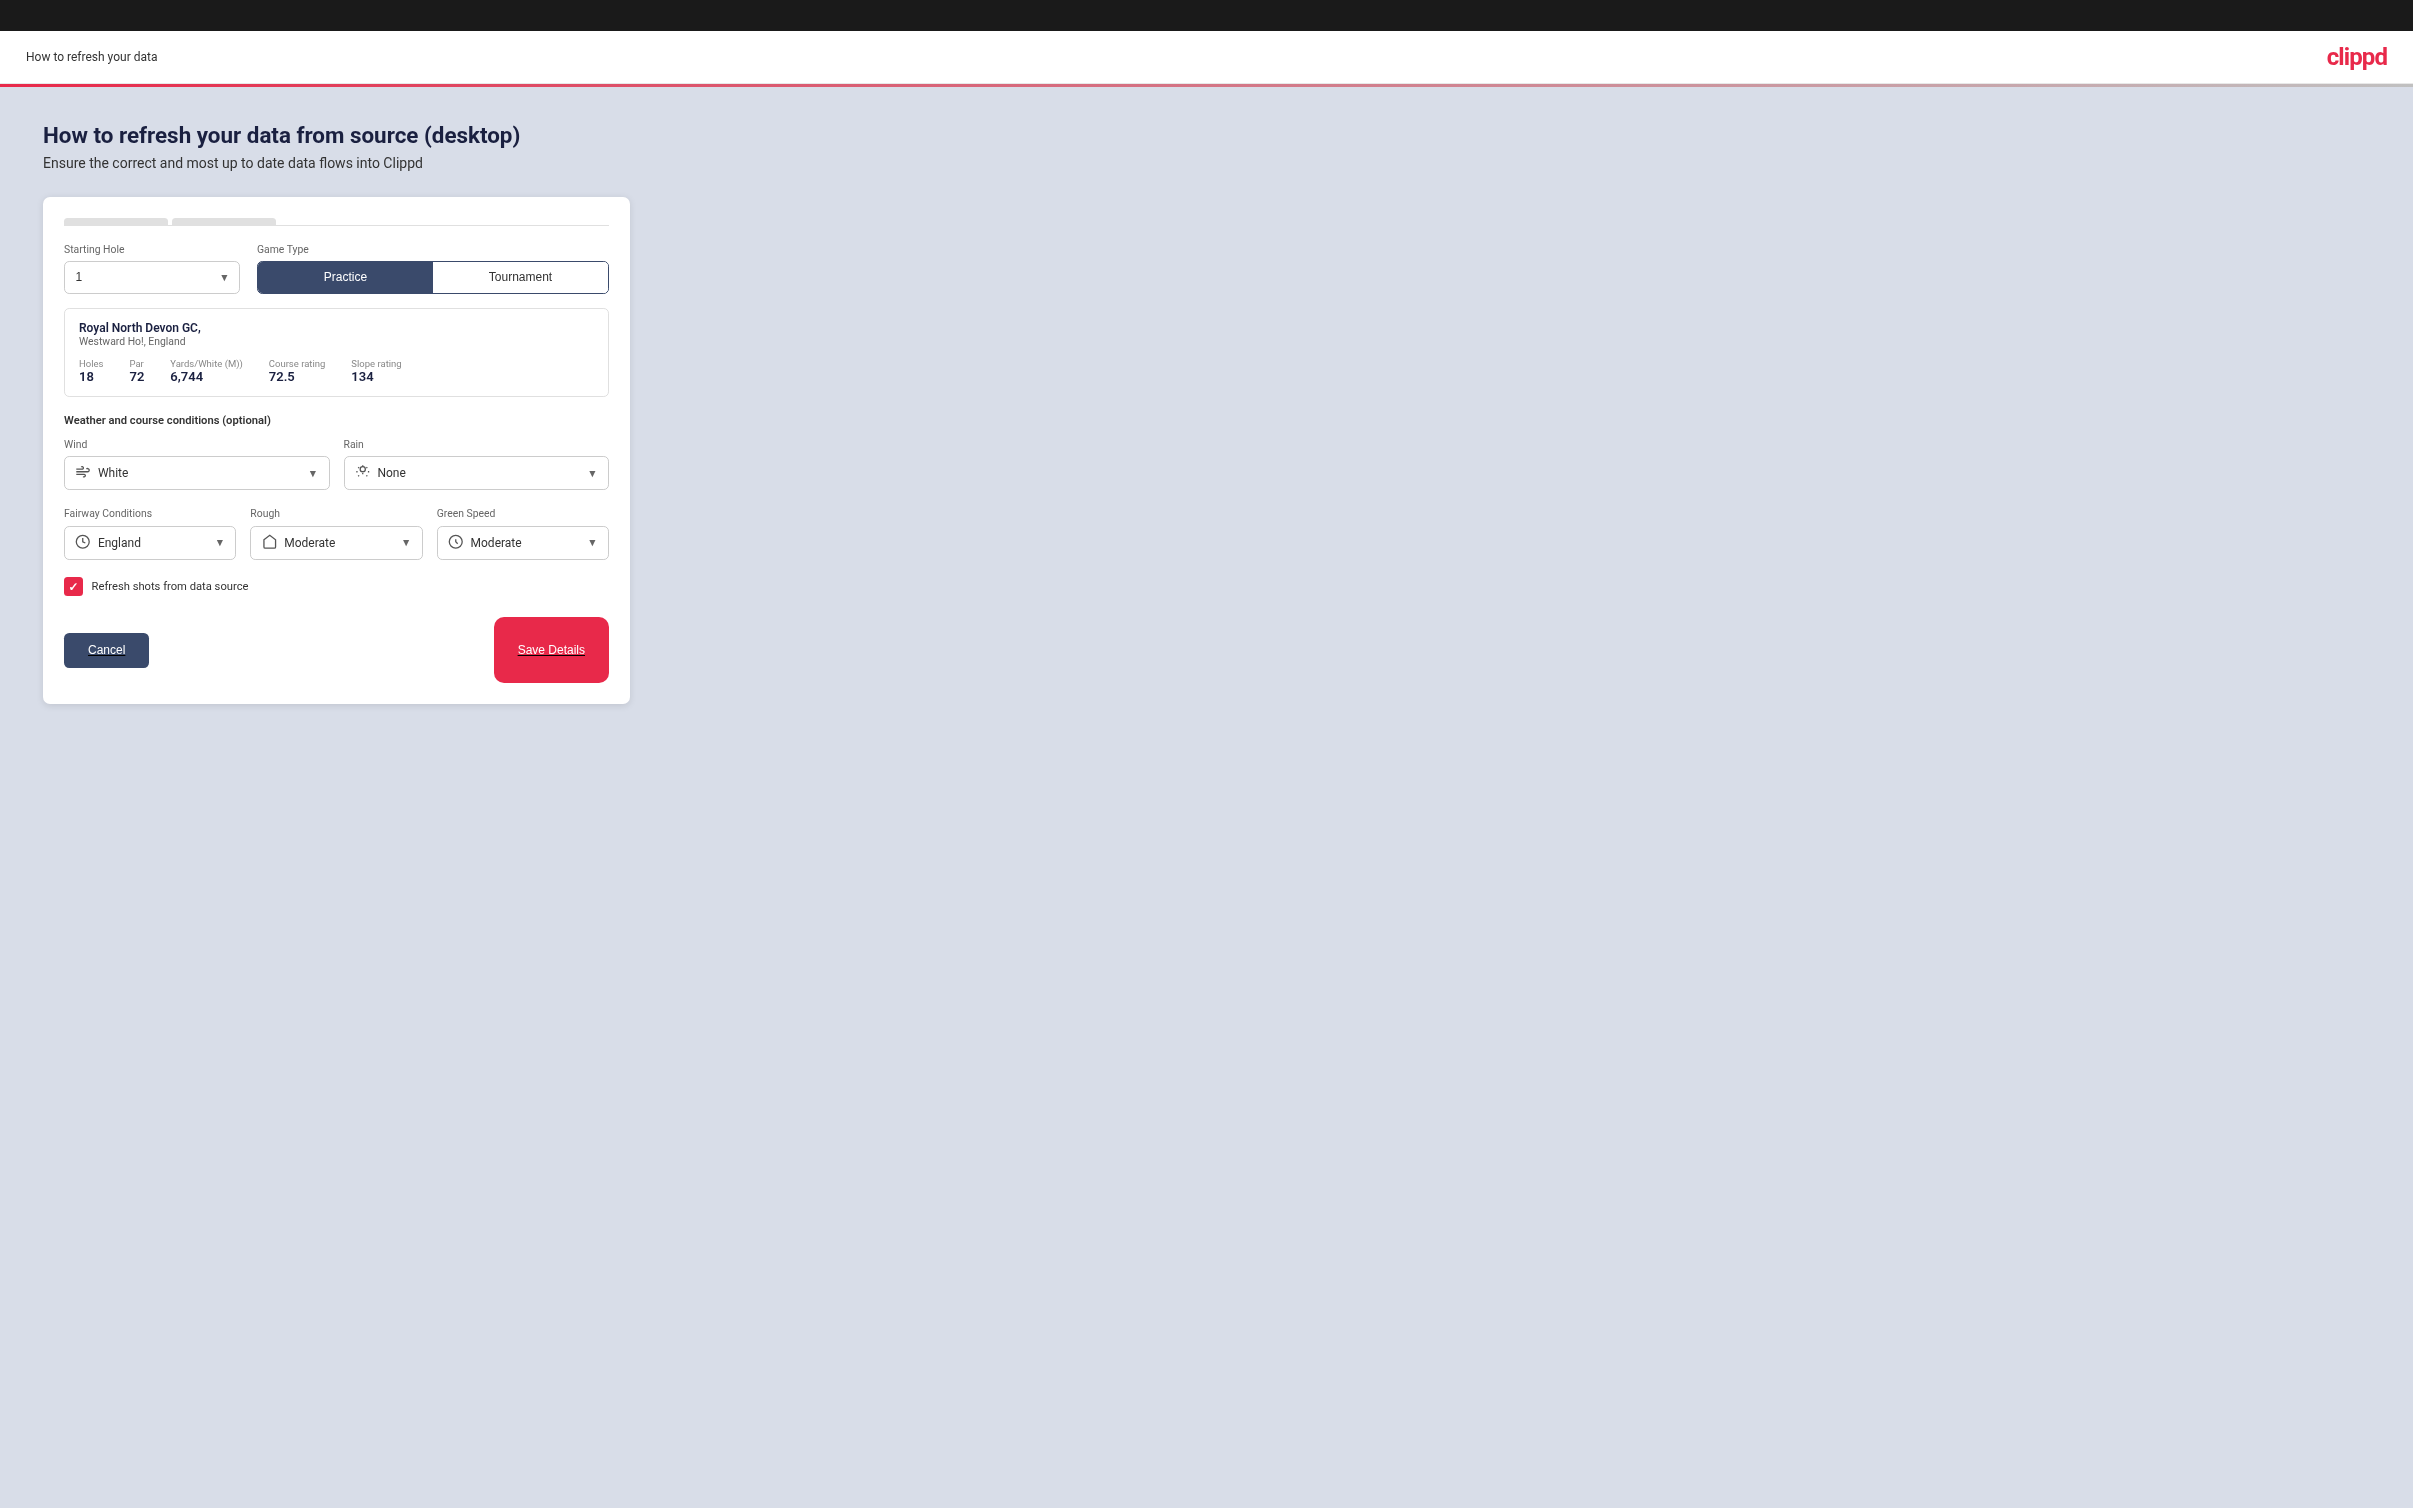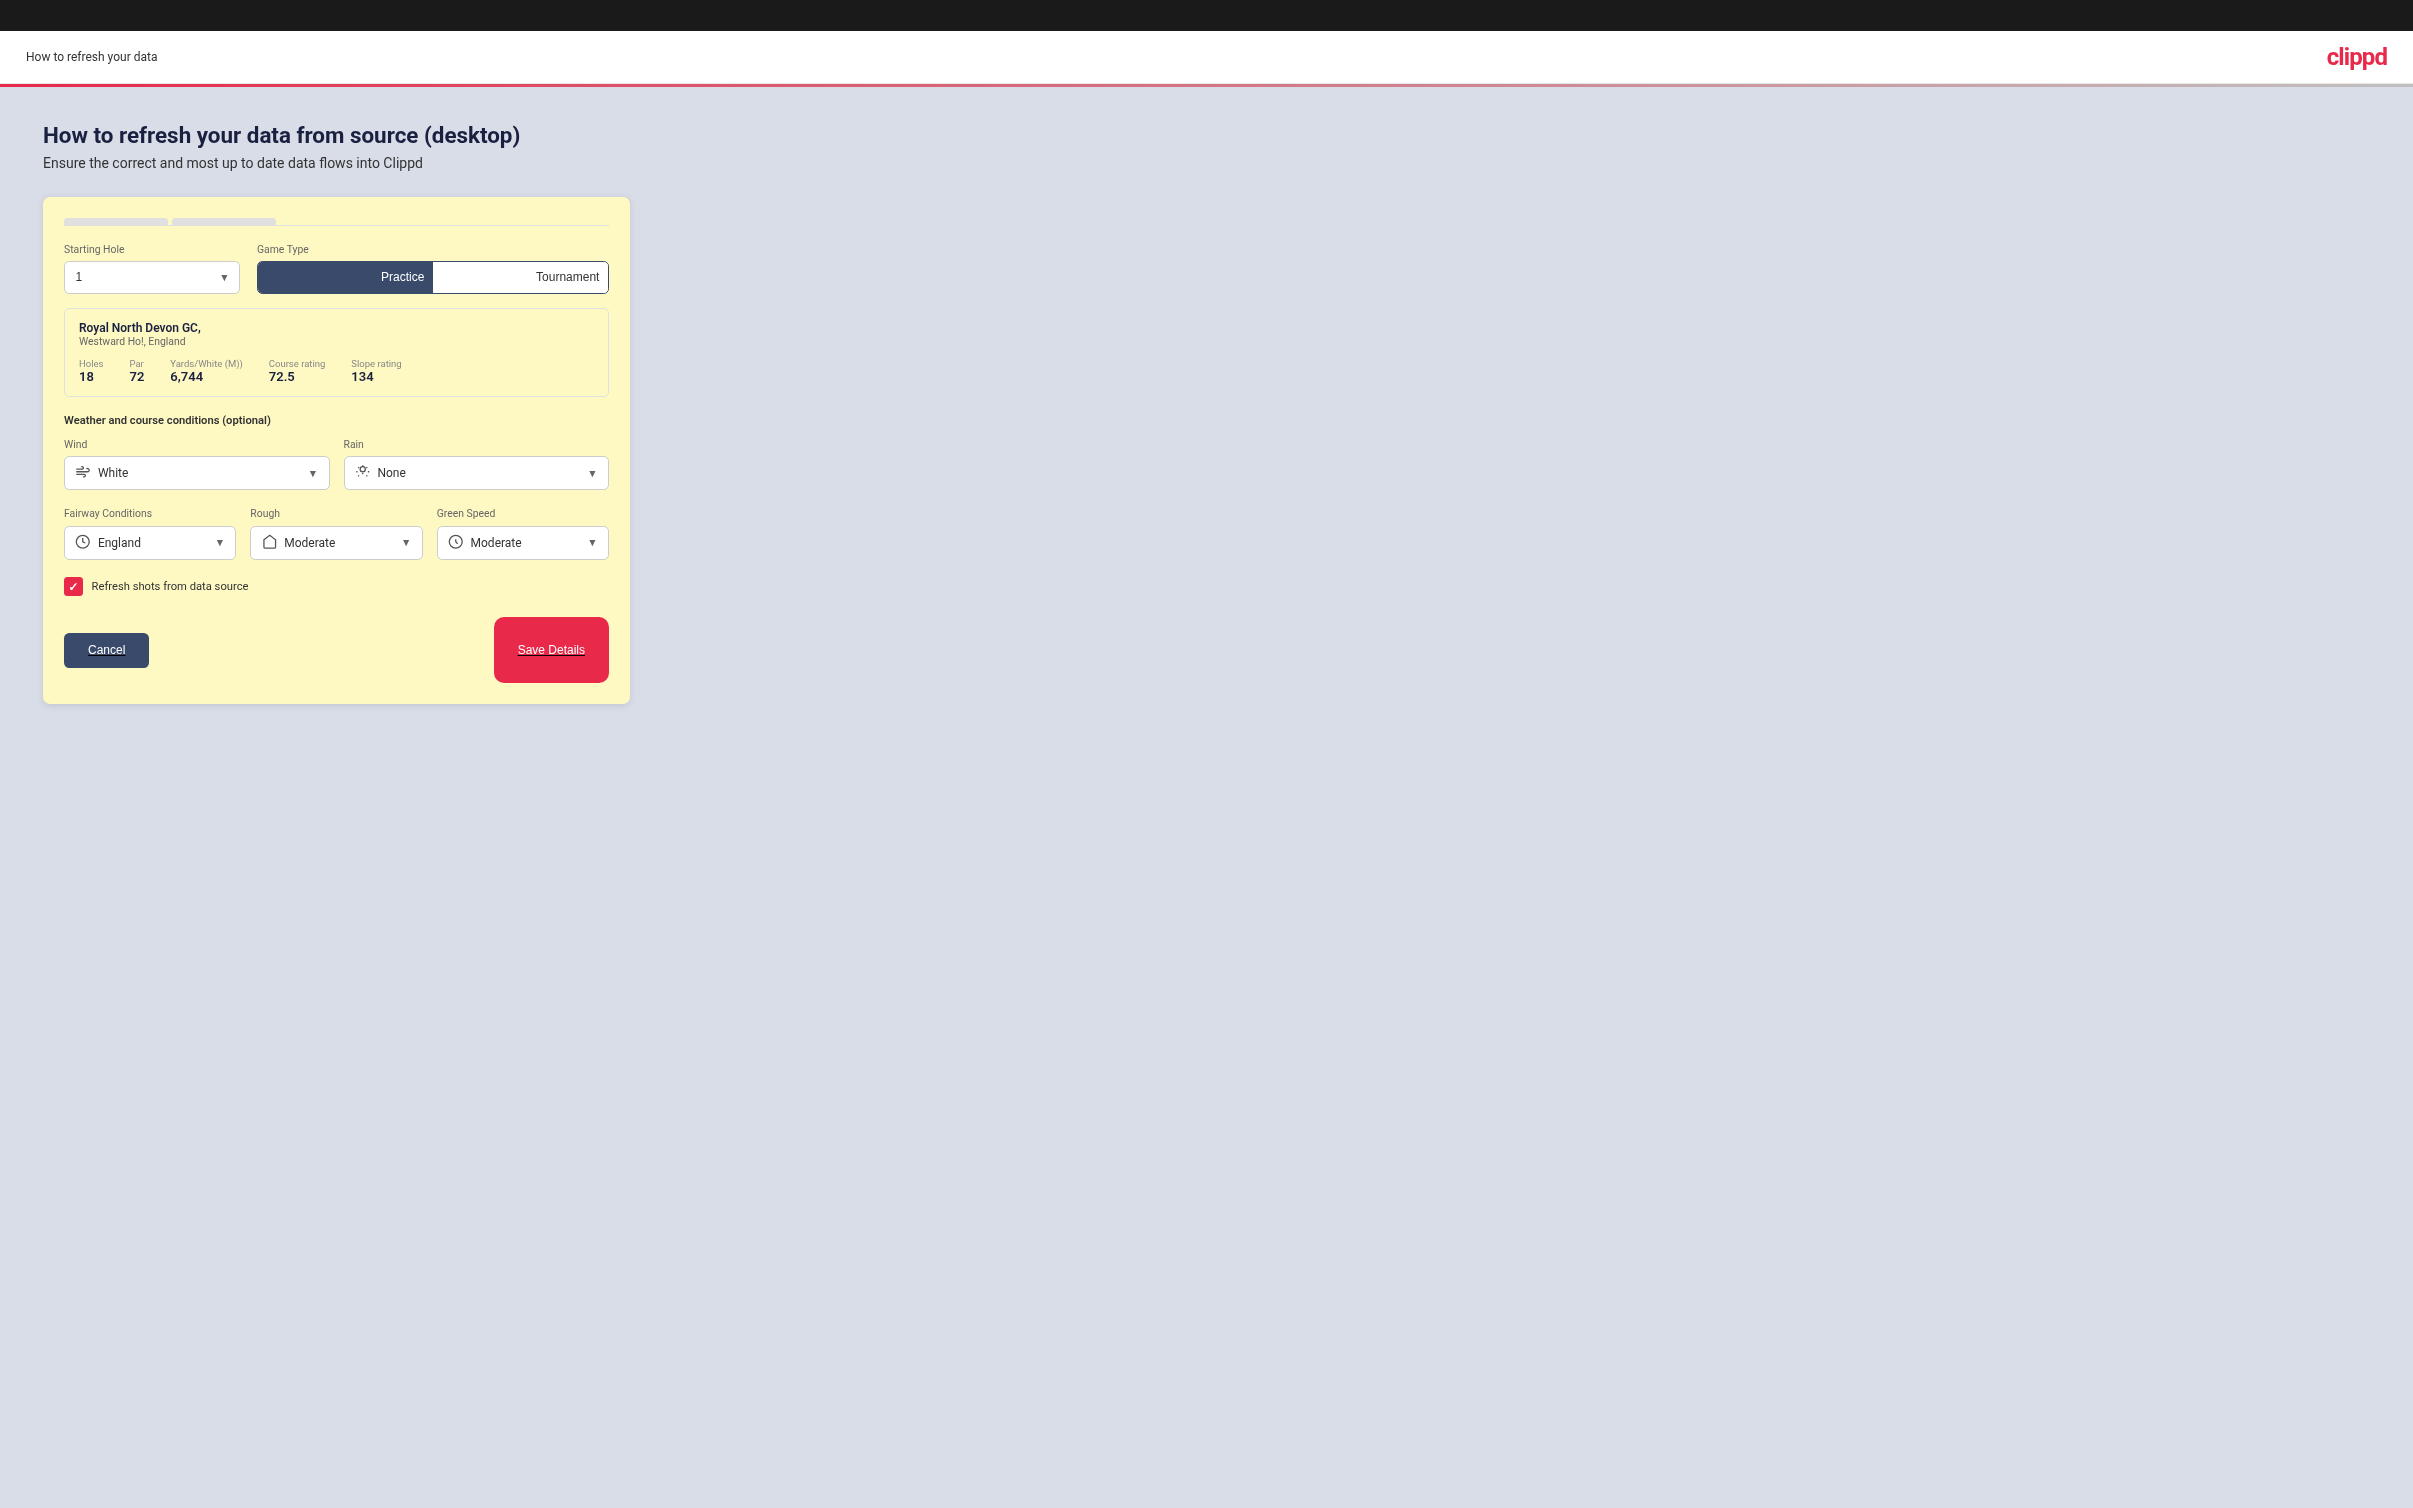--- a/index.html
+++ b/index.html
@@ -64,21 +64,21 @@
       margin-bottom: 26px;
     }
 
     .content-area {
       display: flex;
       gap: 52px;
       align-items: flex-start;
     }
 
     .form-card {
-      background: #fef9c3;
+      background: #ffffff;
       border-radius: 7px;
       padding: 21px;
       width: 587px;
       box-shadow: 0 1.7px 7px rgba(0,0,0,0.1);
     }
 
     .tab-stub {
       display: flex;
       margin-bottom: 17px;
       border-bottom: 0.9px solid #e0e0e0;
@@ -147,21 +147,20 @@
     }
 
     .game-btn {
       flex: 1;
       padding: 8.6px;
       border: none;
       font-size: 12px;
       font-weight: 500;
       cursor: pointer;
       transition: background 0.2s;
-      text-align: right;
     }
 
     .game-btn.active {
       background: #3a4a6b;
       color: white;
     }
 
     .game-btn.inactive {
       background: white;
       color: #333;

